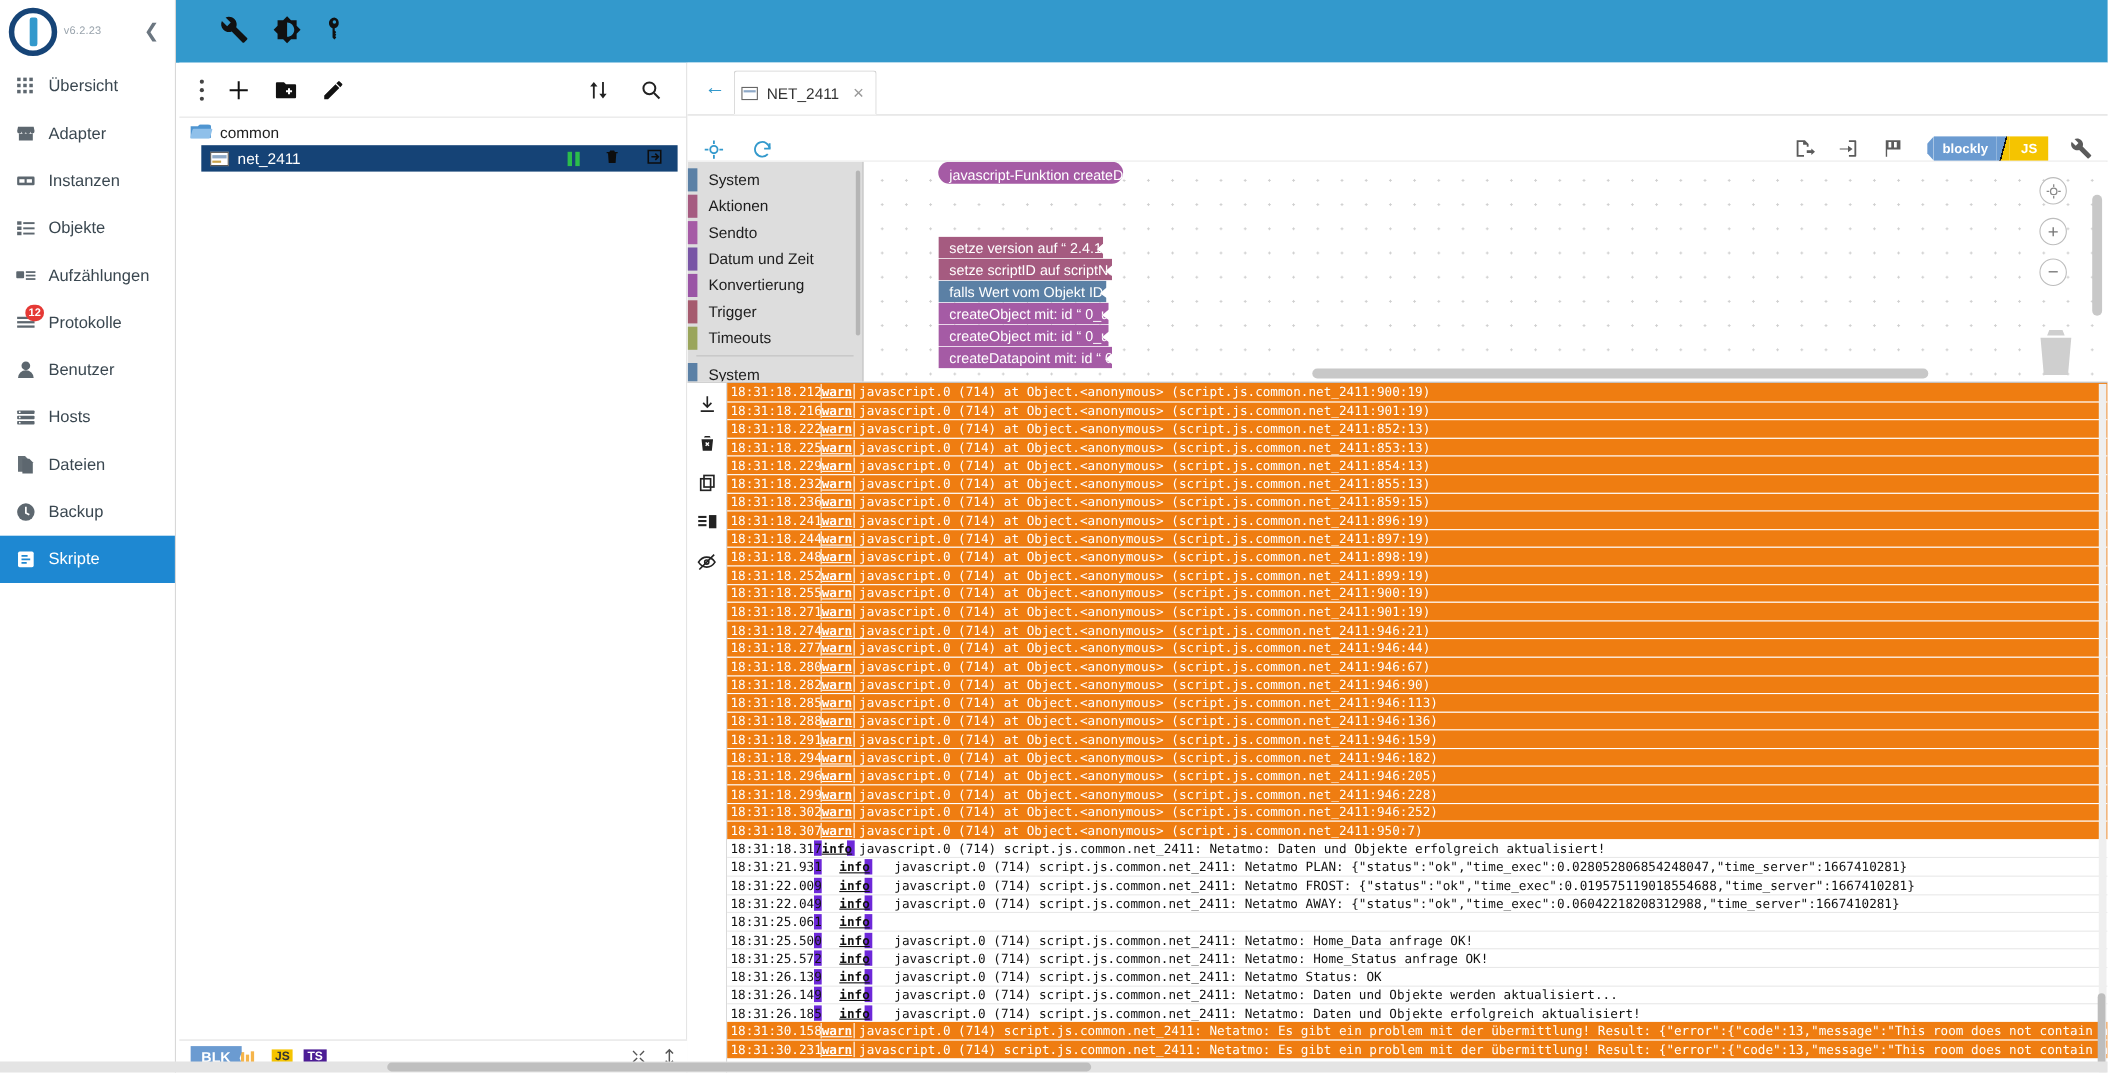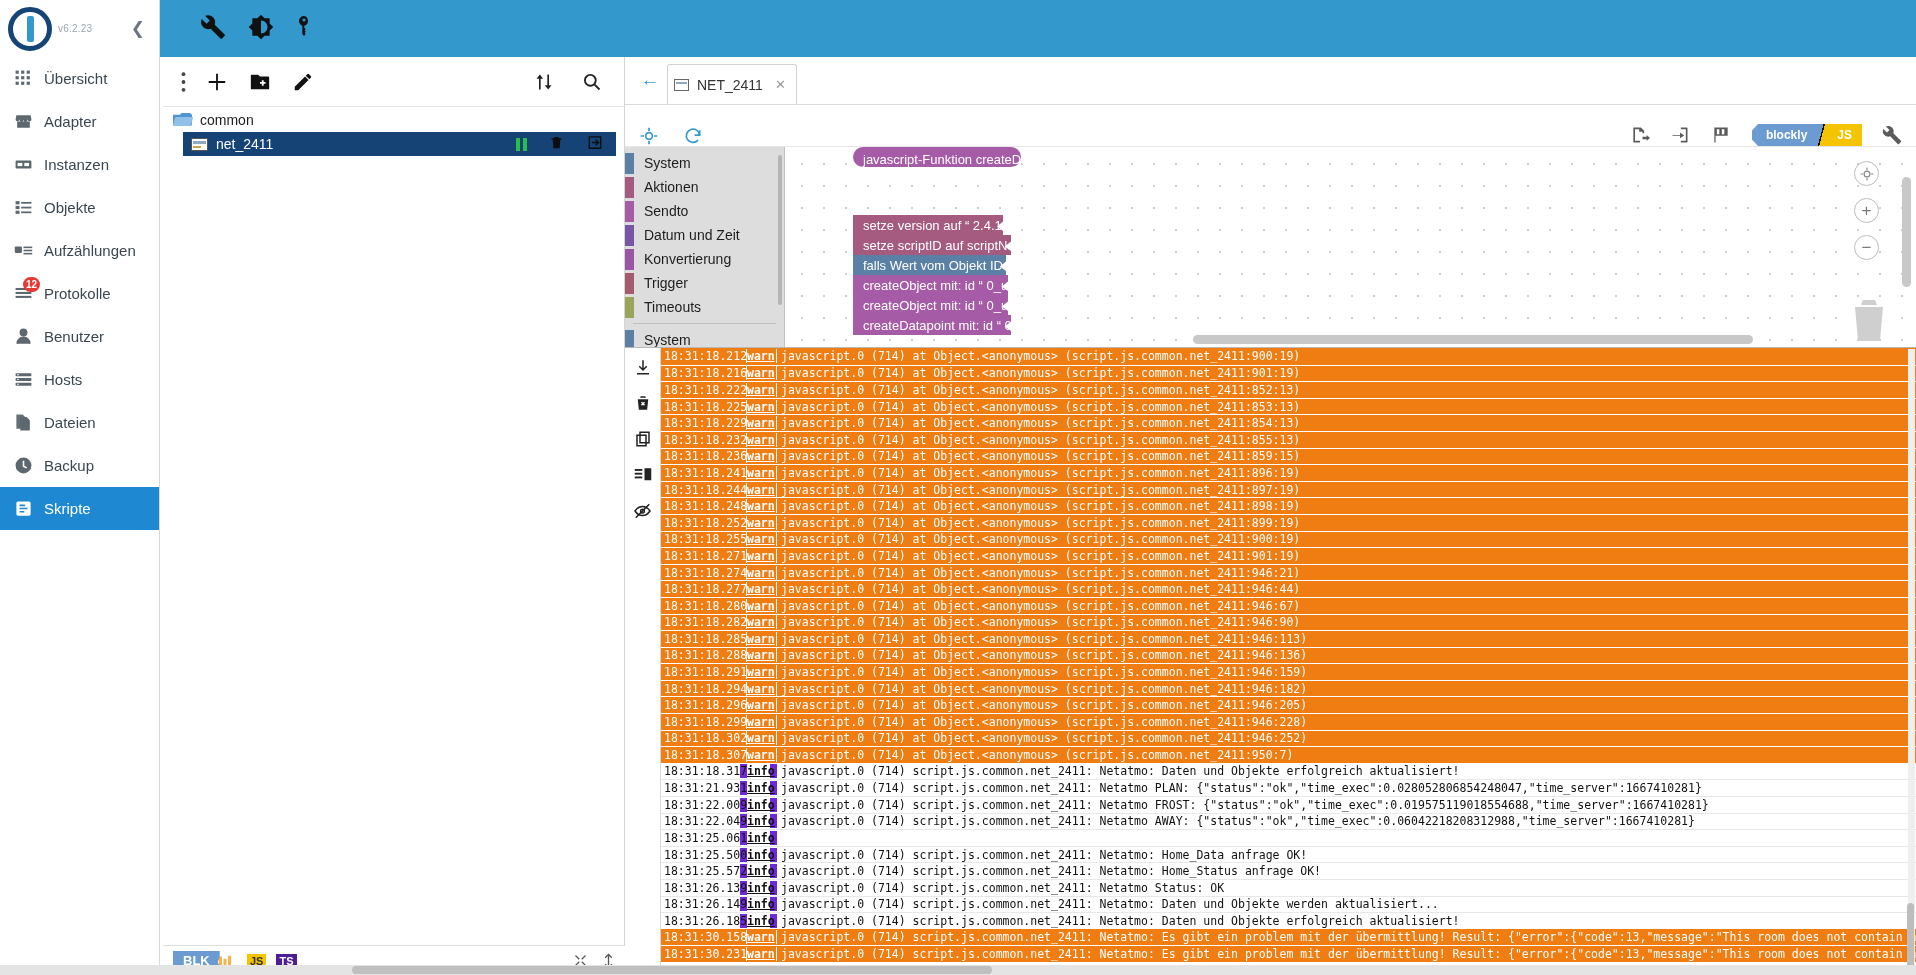--- a/index.html
+++ b/index.html
@@ -132,21 +132,21 @@
   #log-lines { flex:1; overflow:hidden; font-family:"DejaVu Sans Mono", monospace; font-size:11.5px; }
   .lg { display:flex; height:16.6px; align-items:center; white-space:nowrap; }
   .lg.warn { background:#ef7d11; color:#fff; }
   .lg.info { background:#fff; color:#111; }
   .lg .ts { width:86px; padding-left:3px; flex:0 0 86px; }
   .lg .sev { width:30px; flex:0 0 30px; font-weight:bold;text-decoration:underline; }
   .lg .msg { padding-left:4px; overflow:hidden; }
   .lg.warn .ts, .lg.warn .sev { border-right:1px solid #fff; }
   .lg.info .ts, .lg.info .sev { border-right:7px solid #6d28d9; }
   .lg.warn + .lg.warn { border-top:1px solid #fff; }
-  .lg.info + .lg.info { border-top:1px solid #e8e8e8; }
+  .lg.info + .lg.info { border-top:1px solid #e8e8e8;gap:16px; }
   #log-scroll { position:absolute; right:1px; top:1px; width:7px; height:626px; background:#efefef; }
   #log-thumb { position:absolute; right:1px; bottom:6px; width:7px; height:66px; background:#bdbdbd; border-radius:4px; }
   #bottom-strip { position:absolute; left:0; bottom:0; width:1916px; height:10px; background:#e4e4e4; }
   #bs-thumb { position:absolute; left:352px; bottom:1px; width:640px; height:8px; background:#bfbfbf; border-radius:4px; }
 </style>
 </head>
 <body>
 
 <div id="sidebar">
   <div id="sidebar-head">

